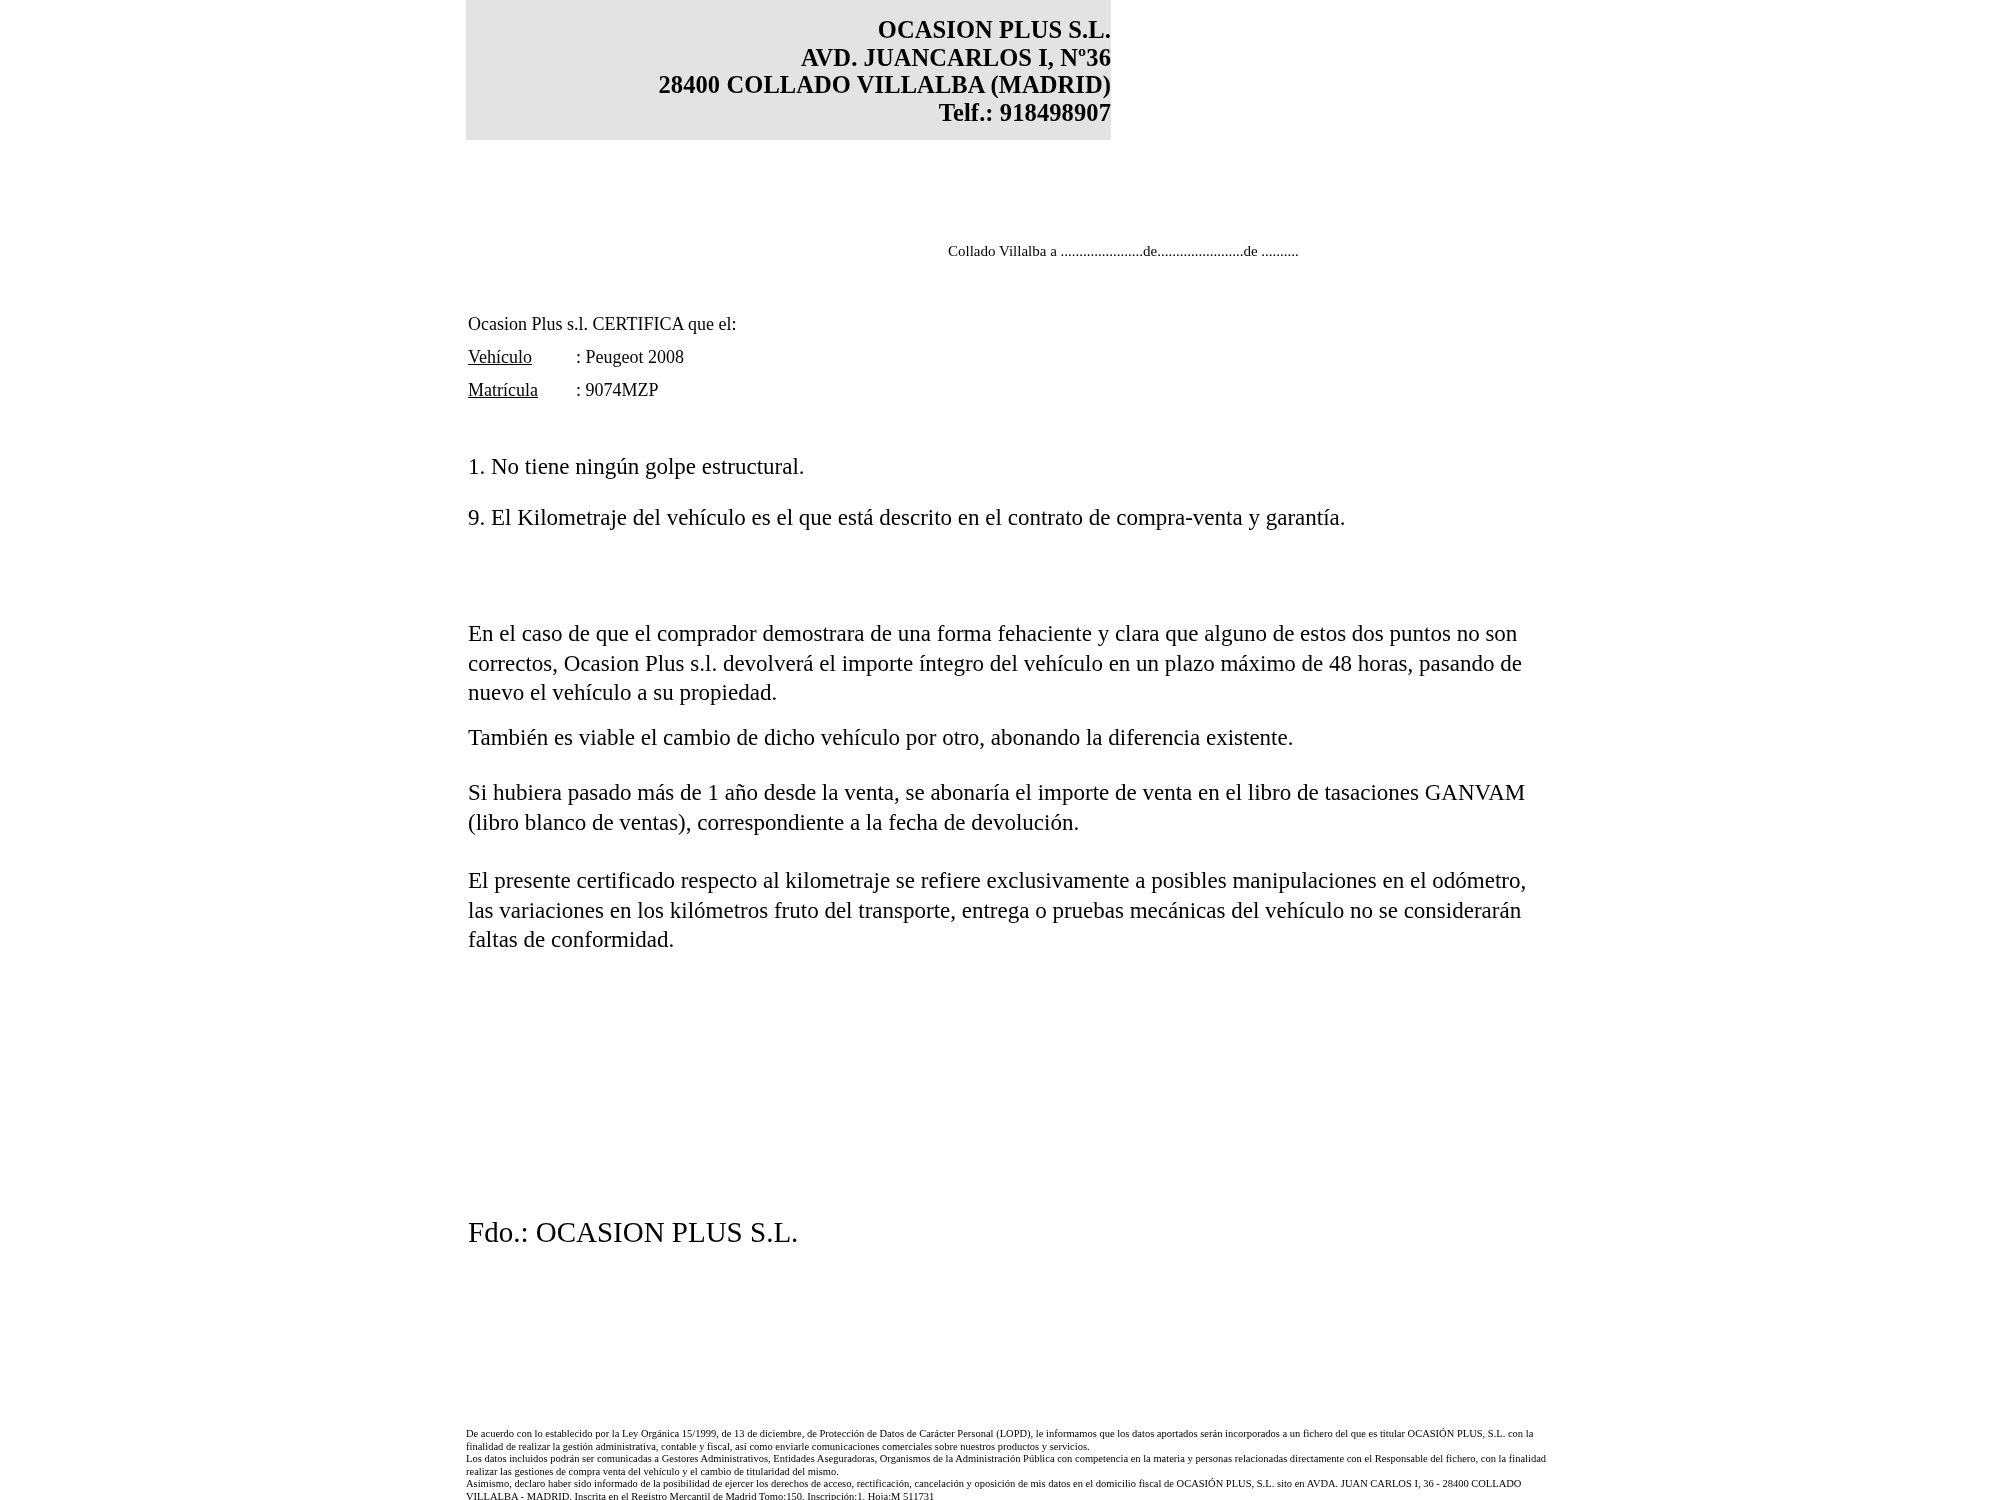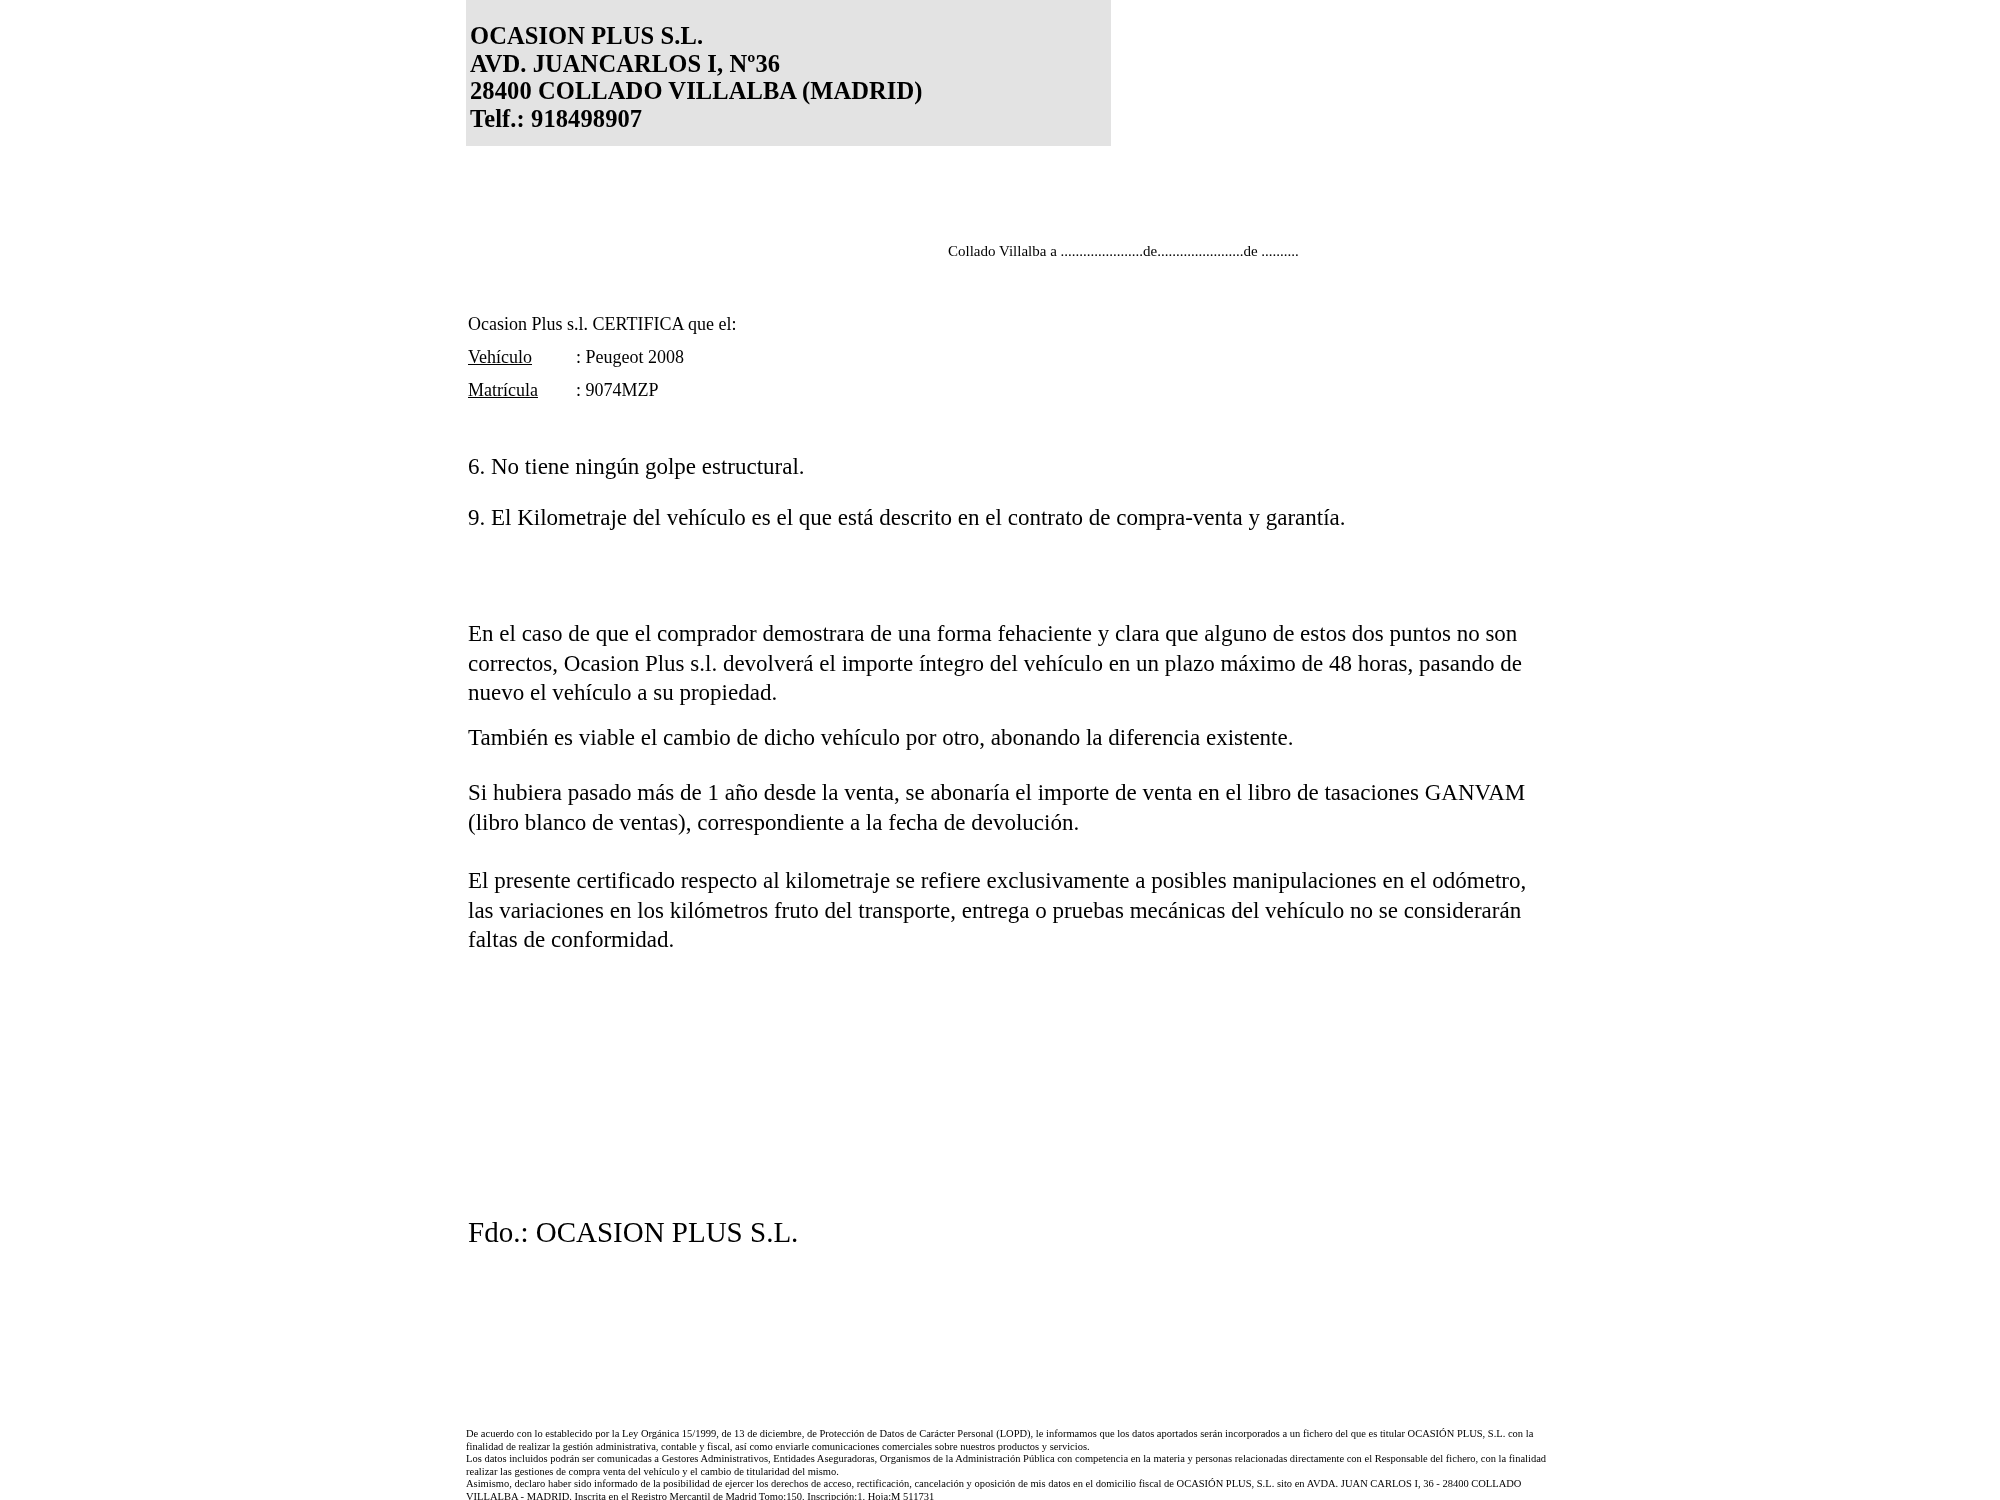--- a/index.html
+++ b/index.html
@@ -22,23 +22,24 @@
     height: 1500px;
     background: #ffffff;
   }
 
   
   .letterhead {
     position: absolute;
     left: 466px;
     top: 0px;
     width: 645px;
-    padding: 22px 0 14px 4px;
+    padding: 16px 0 14px 4px;
     background: #e3e3e3;
     box-sizing: border-box;
+    text-align: right;
   }
   .letterhead div {
     font-family: "Liberation Serif", serif;
     font-weight: bold;
     font-size: 24.5px;
     line-height: 27.5px;
     letter-spacing: 0.1px;
     white-space: nowrap;
   }
 
@@ -143,21 +144,21 @@
   <div class="certifica">
     <div class="row">Ocasion Plus s.l. CERTIFICA que el:</div>
     <div class="row">
       <span class="lbl">Vehículo</span><span>: Peugeot 2008</span>
     </div>
     <div class="row">
       <span class="lbl">Matrícula</span><span>: 9074MZP</span>
     </div>
   </div>
 
-  <div class="point1">6. No tiene ningún golpe estructural.</div>
+  <div class="point1">1. No tiene ningún golpe estructural.</div>
   <div class="point2">9. El Kilometraje del vehículo es el que está descrito en el contrato de compra-venta y garantía.</div>
 
   <div class="para p1">En el caso de que el comprador demostrara de una forma fehaciente y clara que alguno de estos dos puntos no son correctos, Ocasion Plus s.l. devolverá el importe íntegro del vehículo en un plazo máximo de 48 horas, pasando de nuevo el vehículo a su propiedad.</div>
   <div class="para p2">También es viable el cambio de dicho vehículo por otro, abonando la diferencia existente.</div>
   <div class="para p3">Si hubiera pasado más de 1 año desde la venta, se abonaría el importe de venta en el libro de tasaciones GANVAM (libro blanco de ventas), correspondiente a la fecha de devolución.</div>
   <div class="para p4">El presente certificado respecto al kilometraje se refiere exclusivamente a posibles manipulaciones en el odómetro, las variaciones en los kilómetros fruto del transporte, entrega o pruebas mecánicas del vehículo no se considerarán faltas de conformidad.</div>
 
   <div class="signature">Fdo.: OCASION PLUS S.L.</div>
 
   <div class="legal">

